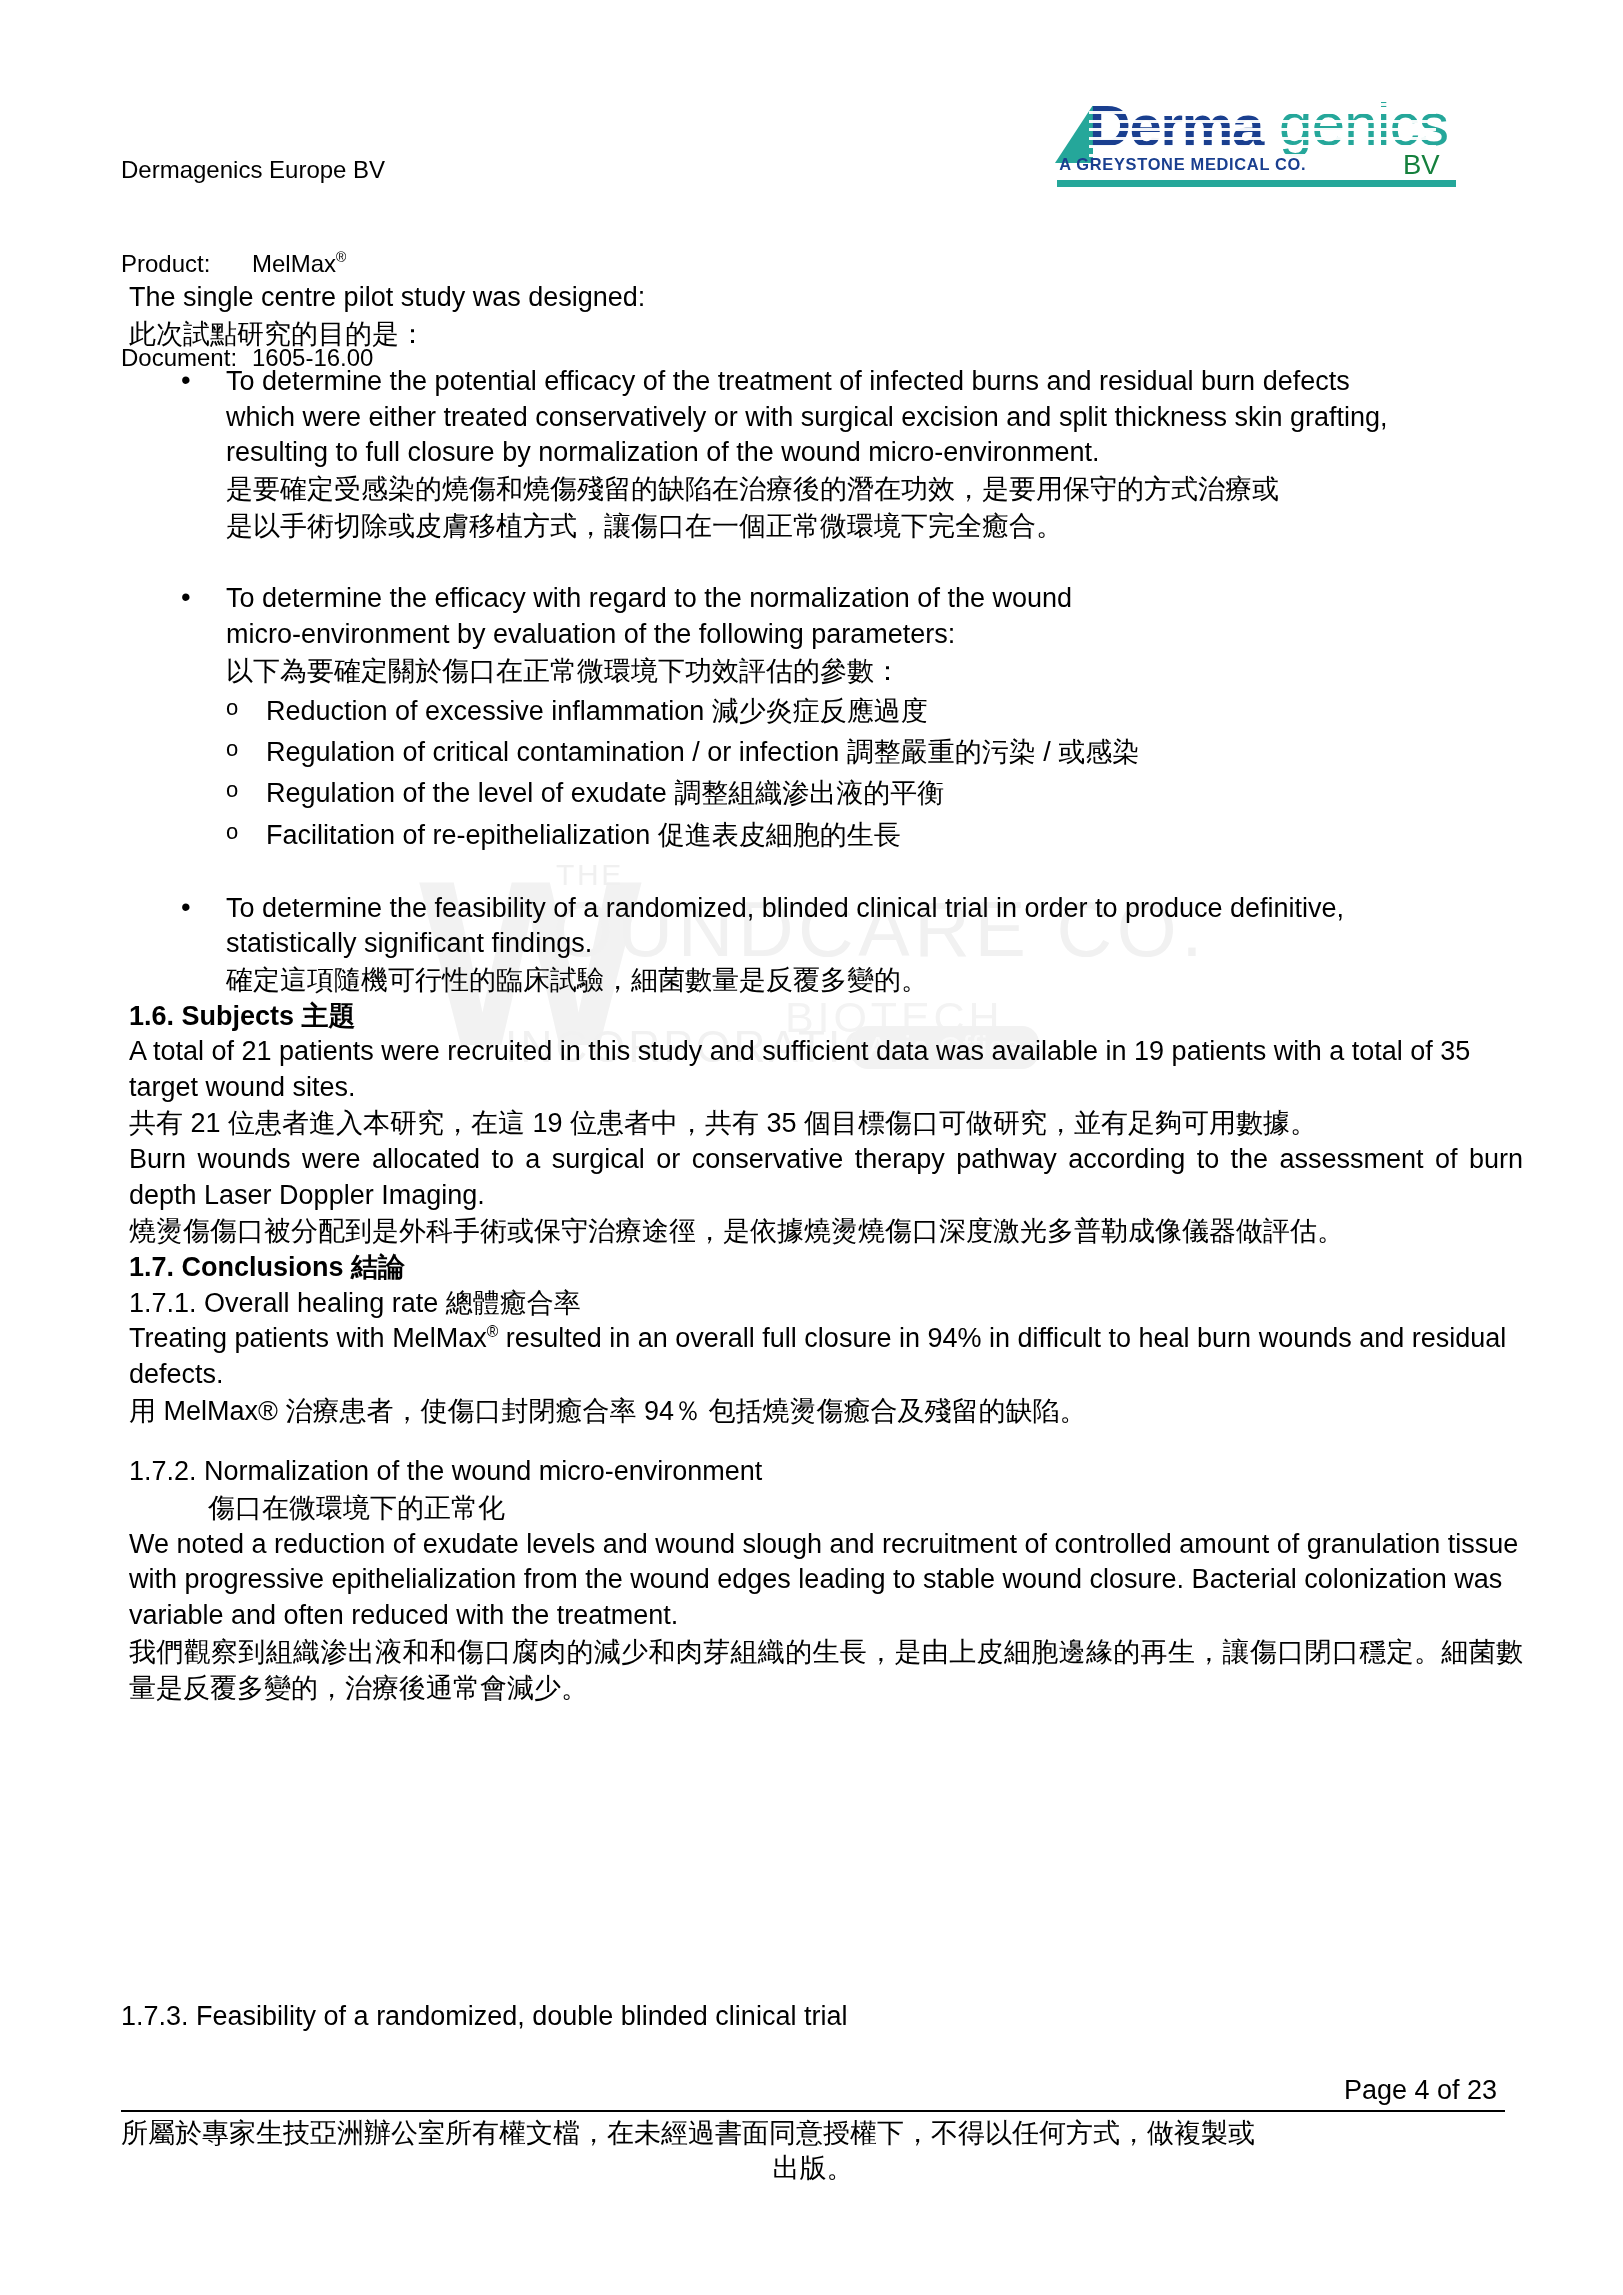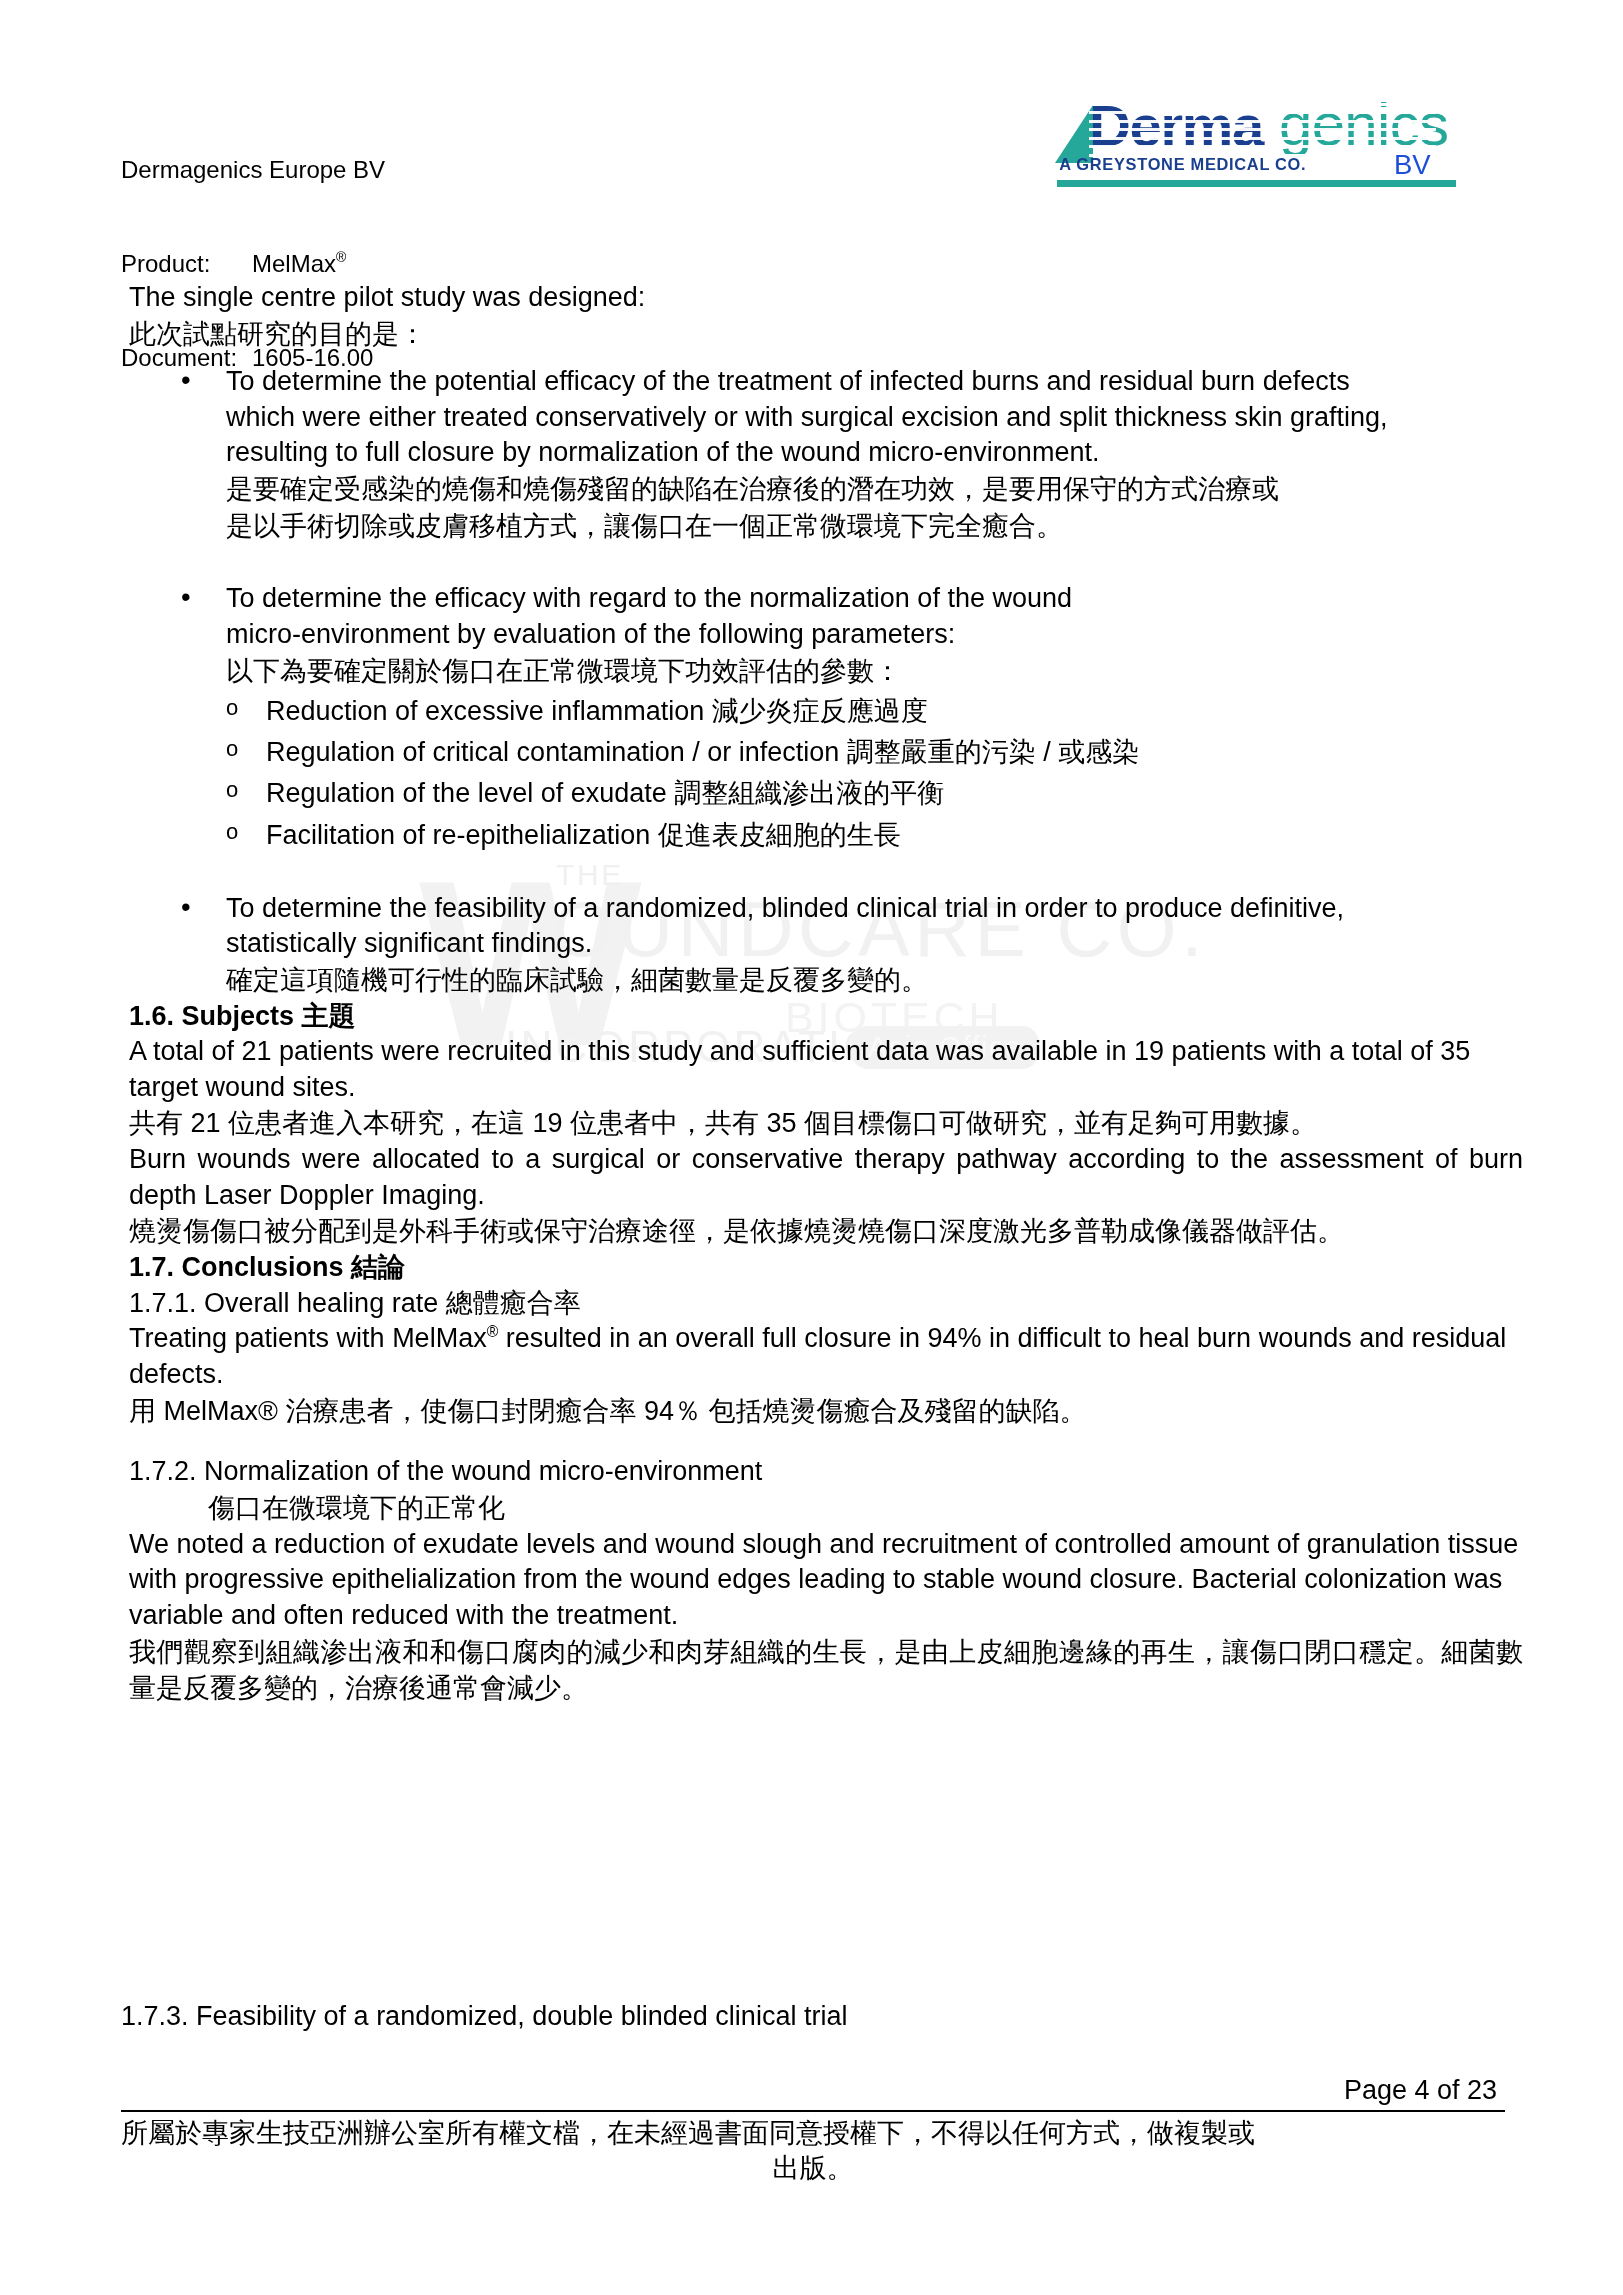--- a/index.html
+++ b/index.html
@@ -155,24 +155,24 @@
     position: absolute;
     left: 9.2px;
     top: 62px;
     font-size: 16.4px;
     font-weight: bold;
     color: #1a3f8f;
     letter-spacing: 0.7px;
   }
   .logo-bv {
     position: absolute;
-    left: 344px;
+    left: 353px;
     top: 56px;
     font-size: 27.5px;
-    color: #1d4ed8;
+    color: #15803d;
     font-weight: normal;
   }
   .logo-bar {
     position: absolute;
     left: 6.5px;
     top: 87px;
     width: 399px;
     height: 7.2px;
     background: #25a79a;
   }

